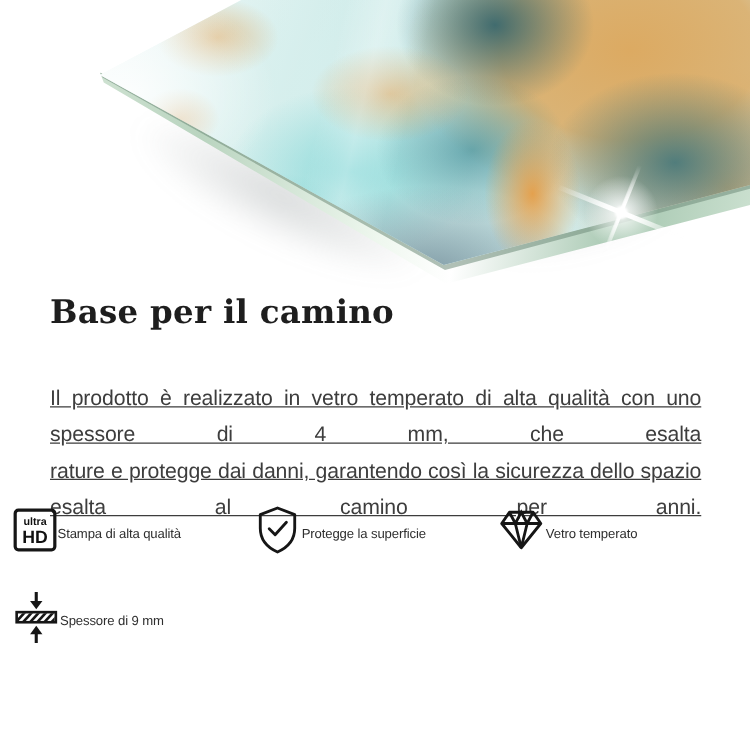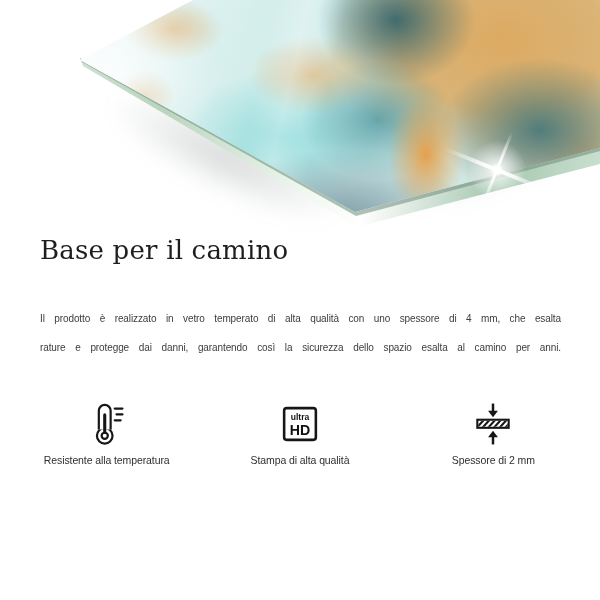--- a/index.html
+++ b/index.html
@@ -47,31 +47,31 @@
     background:linear-gradient(90deg,rgba(255,255,255,0),#fff 42%,#fff 58%,rgba(255,255,255,0));
     transform:rotate(22deg);filter:blur(.5px);}
   .sparkle .ray2{position:absolute;left:5px;top:43px;width:80px;height:3px;
     background:linear-gradient(90deg,rgba(255,255,255,0),#fff 42%,#fff 58%,rgba(255,255,255,0));
     transform:rotate(112deg);filter:blur(.5px);}
   .sparkle .core{position:absolute;left:40px;top:40px;width:10px;height:10px;border-radius:50%;
     background:#fff;filter:blur(1px);}
 
   
   .title{position:absolute;left:40px;top:234px;margin:0;
-    font-family:"DejaVu Serif",serif;font-weight:400;font-size:26px;line-height:32px;
+    font-family:"DejaVu Serif",serif;font-weight:700;font-size:26px;line-height:32px;
     color:#1e1e1e;letter-spacing:.2px;}
   .title span{display:block;}
   .para{position:absolute;left:40px;top:304px;width:521px;
-    font-size:10px;line-height:29px;color:#3d3d3d;letter-spacing:-.1px;}
+    font-size:17px;line-height:29px;color:#3d3d3d;letter-spacing:-.1px;text-decoration:underline;}
   .para span{display:block;text-align:justify;text-align-last:justify;}
 
   
   .features{position:absolute;left:10px;top:400px;width:580px;
     display:grid;grid-template-columns:repeat(3,1fr);row-gap:22px;}
-  .feature{display:flex;flex-direction:column;align-items:center;}
+  .feature{display:flex;flex-direction:row;align-items:center;}
   .icon-box{height:48px;display:flex;align-items:center;justify-content:center;}
   .feature .label{margin-top:6px;font-size:10.5px;color:#2f2f2f;letter-spacing:-.1px;}
   .ic{stroke:#161616;fill:none;stroke-width:2.4;}
   .ic text{stroke:none;fill:#111;font-family:"Liberation Sans",sans-serif;font-weight:bold;}
 </style>
 </head>
 <body>
 
 <div class="page">
 
@@ -93,47 +93,53 @@
     <span>Base per il camino</span>
   </h1>
 
   <div class="para">
     <span>Il prodotto è realizzato in vetro temperato di alta qualità con uno spessore di 4 mm, che esalta</span>
     <span>rature e protegge dai danni, garantendo così la sicurezza dello spazio esalta al camino per anni.</span>
   </div>
 
   <div class="features">
 
-    <div class="feature">
-      <span class="icon-box">
-        <svg class="ic" width="40" height="44" viewBox="0 0 44 48">
-          <circle cx="19.5" cy="37" r="8.6"></circle>
-          <path d="M13 30 V9.5 A6.5 6.5 0 0 1 26 9.5 V30" fill="#ffffff"></path>
-          <line x1="19.5" y1="14" x2="19.5" y2="33" stroke-width="3.4" stroke-linecap="round"></line>
-          <circle cx="19.5" cy="37" r="3.4"></circle>
-          <line x1="30.5" y1="7" x2="39" y2="7" stroke-linecap="round"></line>
-          <line x1="32.5" y1="13.5" x2="39" y2="13.5" stroke-linecap="round"></line>
-          <line x1="30.5" y1="20" x2="37" y2="20" stroke-linecap="round"></line>
-        </svg>
-      </span>
-      <span class="label">Resistente alla temperatura</span>
-    </div>
 
     <div class="feature">
       <span class="icon-box">
         <svg class="ic" width="36" height="36" viewBox="0 0 42 42">
           <rect x="2.5" y="2.5" width="37" height="37" rx="3" stroke-width="3"></rect>
           <text x="21" y="16.5" text-anchor="middle" font-size="10">ultra</text>
           <text x="21" y="33.5" text-anchor="middle" font-size="16.5">HD</text>
         </svg>
       </span>
       <span class="label">Stampa di alta qualità</span>
     </div>
 
+    <div class="feature">
+      <span class="icon-box">
+        <svg class="ic" width="38" height="40" viewBox="0 0 40 42">
+          <path d="M20 2.5 L34.5 8 V19.5 C34.5 29 29 35.5 20 39.5 C11 35.5 5.5 29 5.5 19.5 V8 Z" stroke-linejoin="round"></path>
+          <path d="M13 20 L18 25 L27.5 14.5" stroke-linecap="round" stroke-linejoin="round"></path>
+        </svg>
+      </span>
+      <span class="label">Protegge la superficie</span>
+    </div>
 
+    <div class="feature">
+      <span class="icon-box">
+        <svg class="ic" width="40" height="36" viewBox="0 0 40 38" stroke-width="2.2">
+          <path d="M10 4 H30 L36.5 13.5 L20 34 L3.5 13.5 Z" stroke-linejoin="round"></path>
+          <path d="M3.5 13.5 H36.5"></path>
+          <path d="M10 4 L15 13.5 L20 4 L25 13.5 L30 4"></path>
+          <path d="M15 13.5 L20 34 L25 13.5"></path>
+        </svg>
+      </span>
+      <span class="label">Vetro temperato</span>
+    </div>
 
 
     <div class="feature">
       <span class="icon-box">
         <svg class="ic" width="38" height="44" viewBox="0 0 40 46">
           <defs>
               <clipPath id="barclip">
                 <rect x="4.5" y="19.5" width="31" height="6.5"></rect>
               </clipPath>
             </defs>
@@ -145,17 +151,17 @@
             <line x1="7" y1="29" x2="17" y2="18"></line>
             <line x1="13" y1="29" x2="23" y2="18"></line>
             <line x1="19" y1="29" x2="29" y2="18"></line>
             <line x1="25" y1="29" x2="35" y2="18"></line>
             <line x1="31" y1="29" x2="41" y2="18"></line>
           </g>
           <line x1="20" y1="44.5" x2="20" y2="36" stroke-width="2.6"></line>
           <polygon points="14.8,37 25.2,37 20,30" fill="#161616" stroke="none"></polygon>
         </svg>
       </span>
-      <span class="label">Spessore di 2 mm</span>
+      <span class="label">Spessore di 9 mm</span>
     </div>
 
   </div>
 </div>
 
 </body></html>

